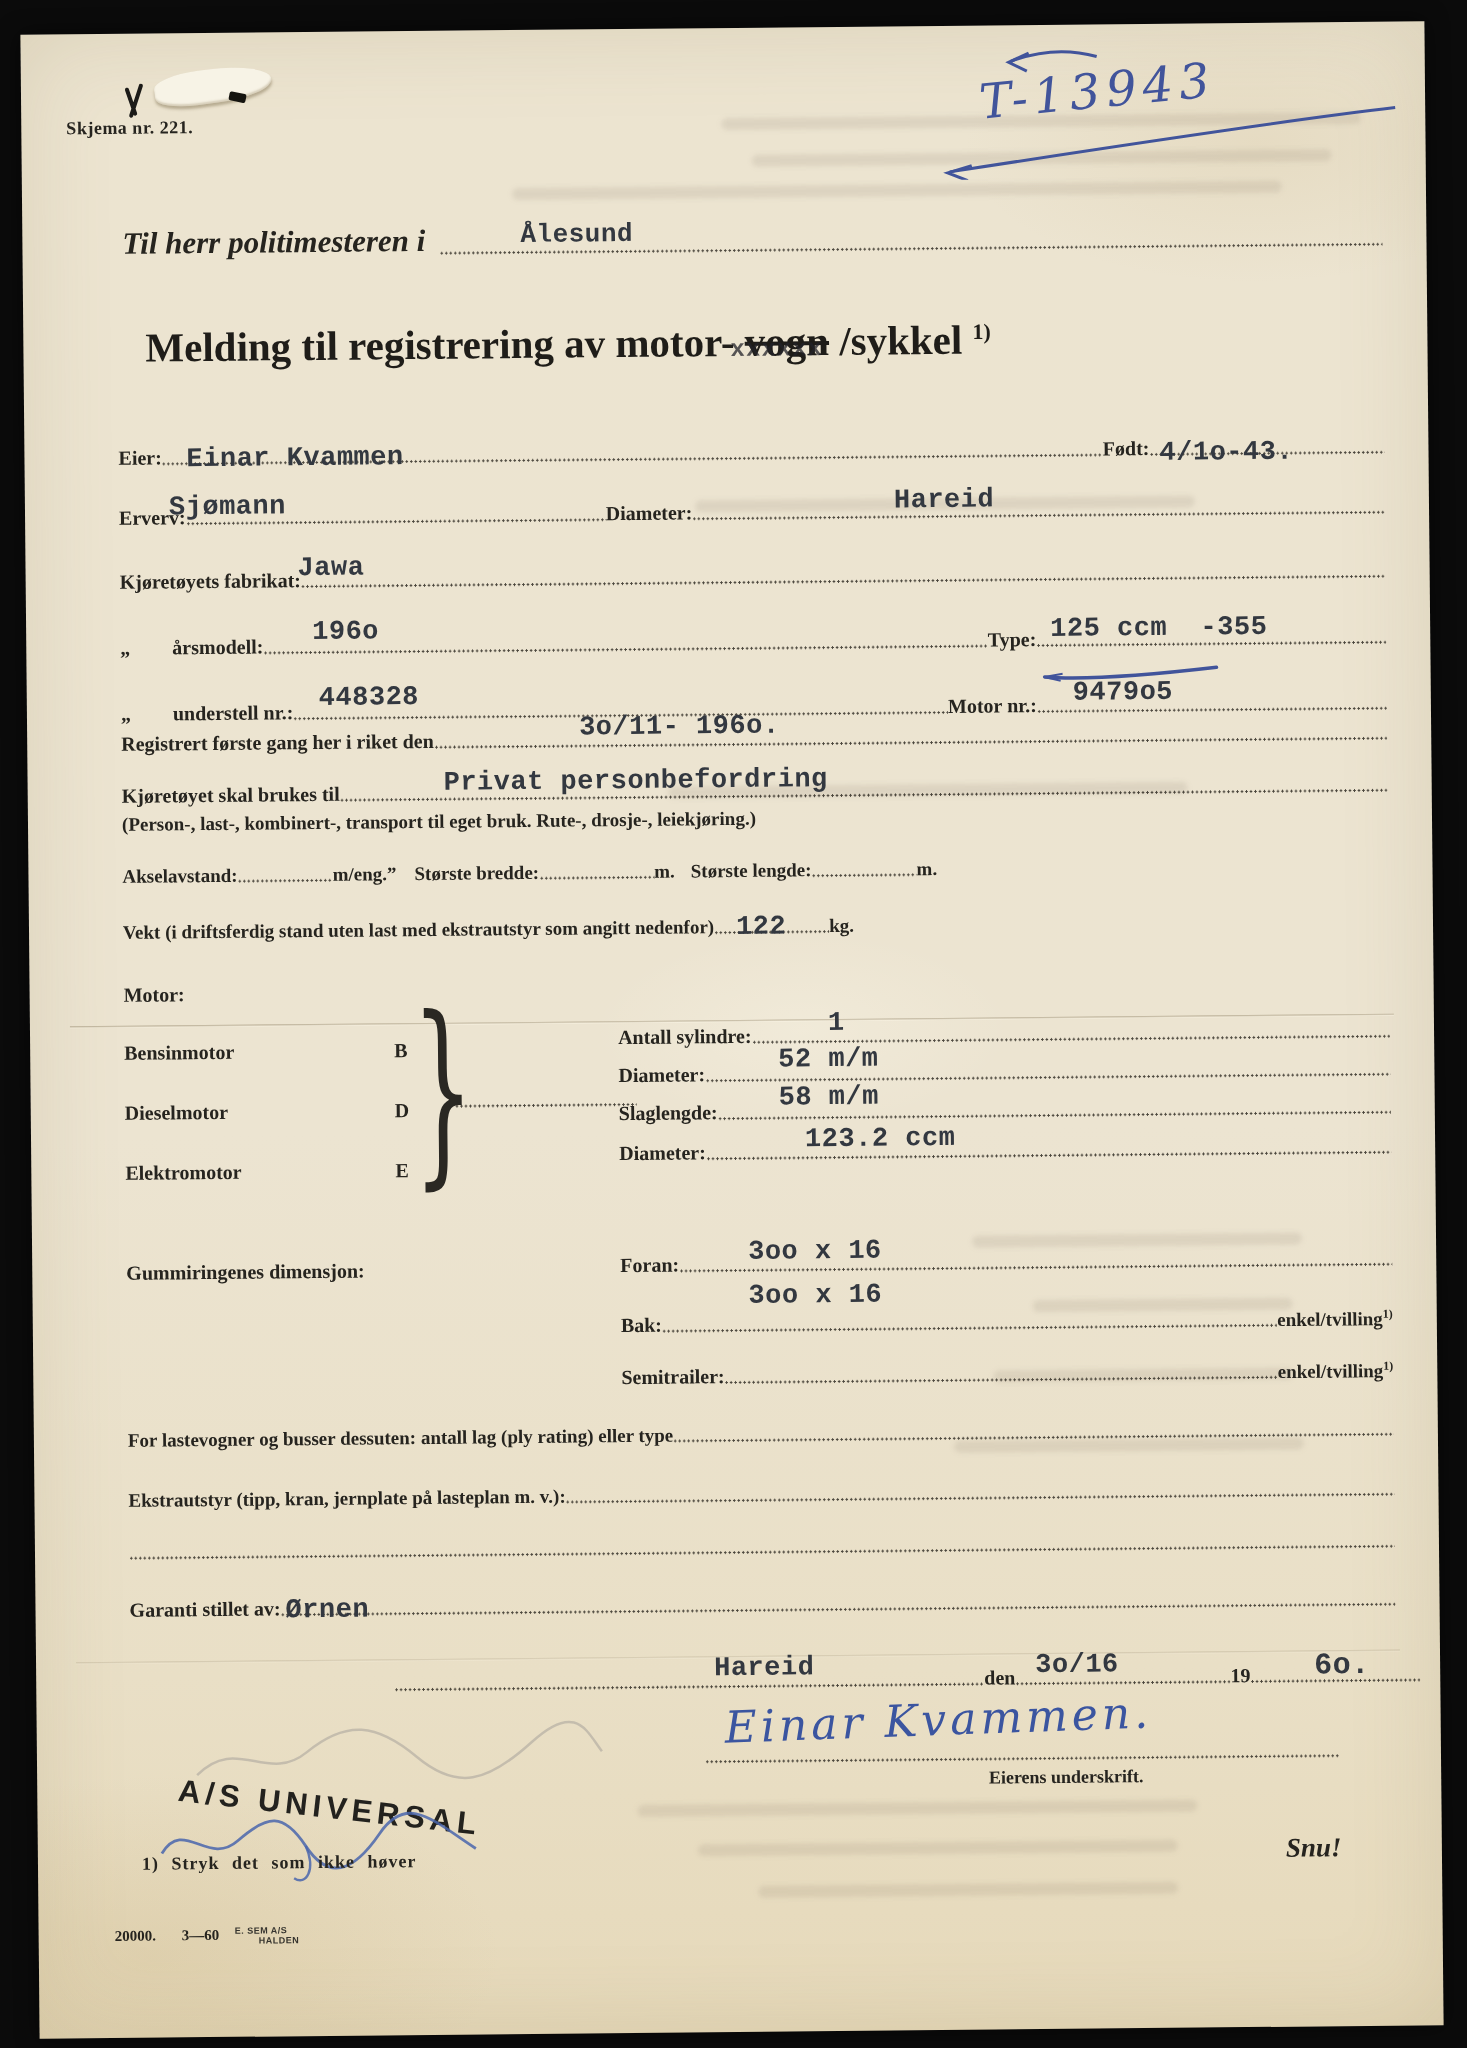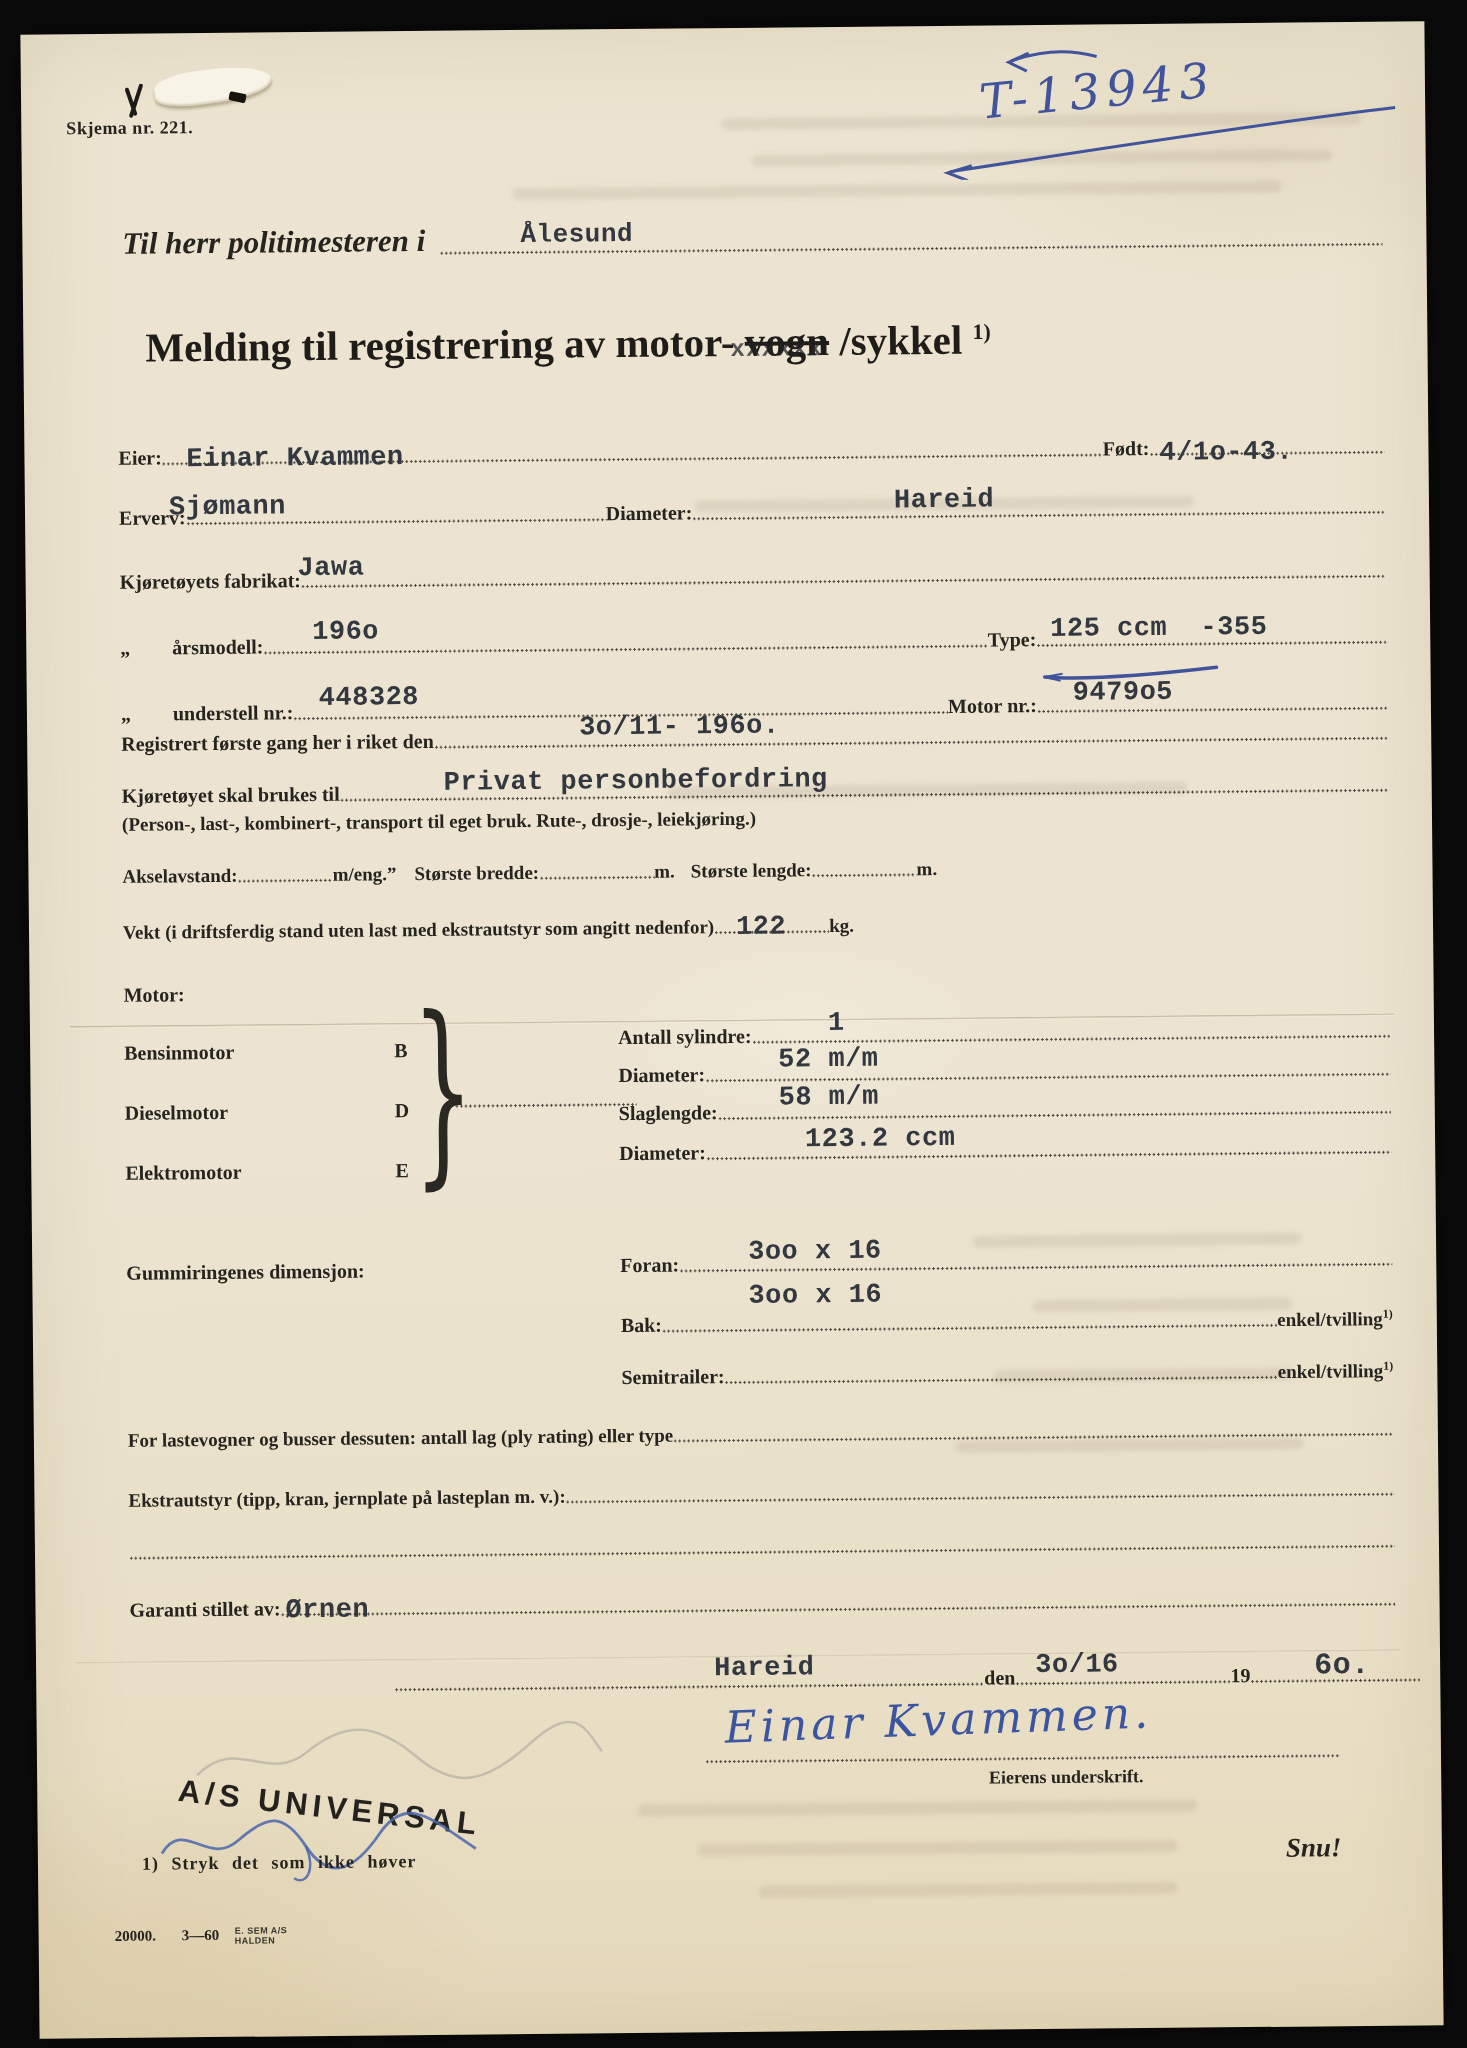--- a/index.html
+++ b/index.html
@@ -269,17 +269,17 @@
   </svg>
 
   <div class="lbl" style="position:absolute;left:104px;top:1820px;font-size:18px;letter-spacing:1px;word-spacing:7px;">1) Stryk det som ikke høver</div>
   <div style="position:absolute;left:76px;top:1894px;font-size:15px;font-weight:700;color:#26241f;">
     <span>20000.</span>
     <span style="margin-left:22px;">3—60</span>
   </div>
   <div style="position:absolute;left:196px;top:1893px;font-family:'Liberation Sans',sans-serif;font-weight:700;
               font-size:9px;color:#36342e;line-height:10px;letter-spacing:.5px;">
     <div>E. SEM A/S</div>
-    <div style="text-align:left;">HALDEN</div>
+    <div style="text-align:left;margin-left:24px;">HALDEN</div>
   </div>
 
   <div class="lbl" style="position:absolute;left:1248px;top:1810px;font-size:27px;font-style:italic;">Snu!</div>
 </div>
 
 </body></html>

